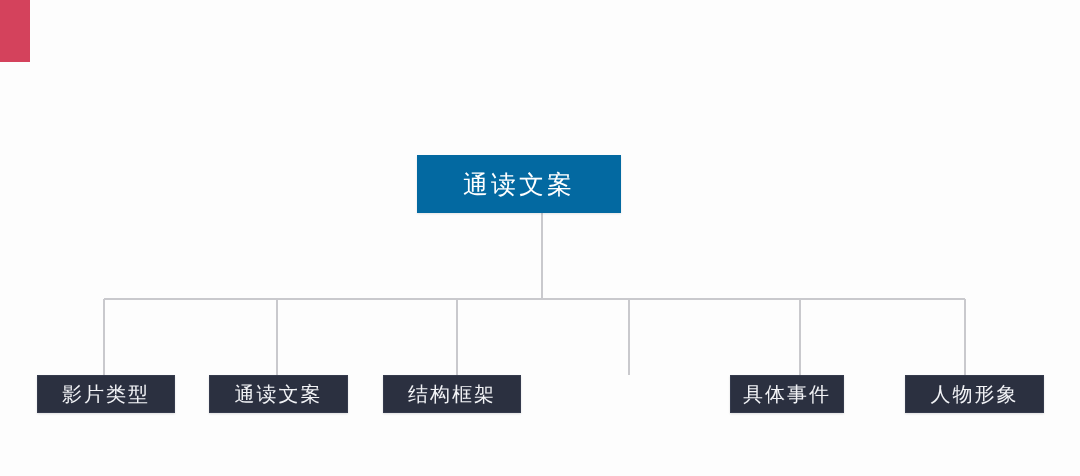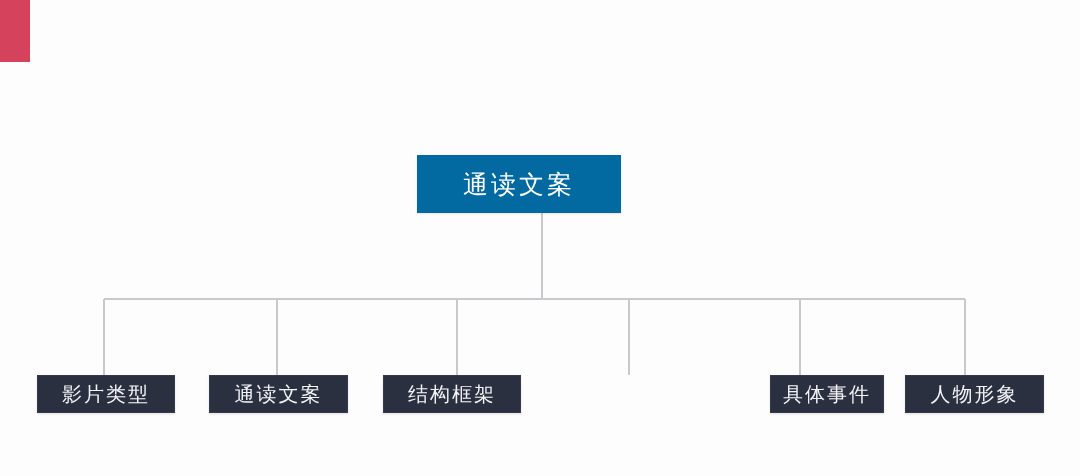--- a/index.html
+++ b/index.html
@@ -106,16 +106,16 @@
       <line x1="800" y1="299" x2="800" y2="375"></line>
       <line x1="965" y1="299" x2="965" y2="375"></line>
     </g>
   </svg>
 
   <div id="root-node">通读文案</div>
 
   <div class="leaf-node" id="leaf-1" style="left:37px;width:138px;">影片类型</div>
   <div class="leaf-node" id="leaf-2" style="left:209px;width:139px;">通读文案</div>
   <div class="leaf-node" id="leaf-3" style="left:383px;width:138px;">结构框架</div>
-  <div class="leaf-node" id="leaf-5" style="left:730px;width:114px;margin-left:40px;">具体事件</div>
+  <div class="leaf-node" id="leaf-5" style="left:730px;width:114px;">具体事件</div>
   <div class="leaf-node" id="leaf-6" style="left:905px;width:139px;">人物形象</div>
 
 </div>
 
 </body></html>

